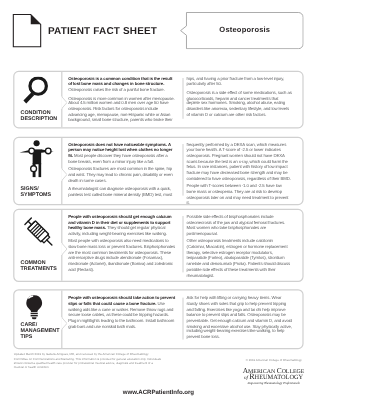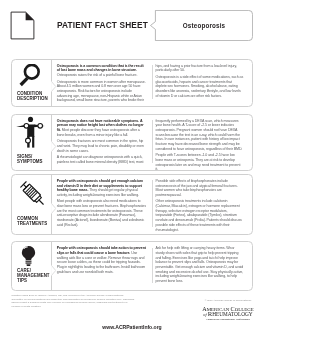--- a/index.html
+++ b/index.html
@@ -4,21 +4,21 @@
 <title>Patient Fact Sheet</title>
 <style>
   html,body{margin:0;padding:0;}
   body{width:264px;height:341px;background:#ffffff;
        font-family:"Liberation Sans",sans-serif;color:#231f20;overflow:hidden;}
   .page{position:relative;width:264px;height:341px;background:#fff;}
 
   
   .hdr-icon{position:absolute;left:10px;top:10.5px;width:25px;height:29px;}
   .hdr-title{position:absolute;left:40px;top:20px;font-size:8.3px;font-weight:bold;
-             letter-spacing:.15px;color:#231f20;line-height:10px;margin-left:17px;}
+             letter-spacing:.15px;color:#231f20;line-height:10px;}
 
   
   .tag{position:absolute;left:150px;top:10px;width:103px;height:31px;}
   .tag svg{display:block;}
   .tag-label{position:absolute;left:156px;top:22.4px;width:96px;text-align:center;
              font-size:6.3px;font-weight:bold;letter-spacing:.15px;color:#231f20;line-height:7px;}
 
   
   .card{position:absolute;left:10.6px;width:242px;border:0.7px solid #d0d0d0;
         border-radius:4.5px;background:#fff;box-sizing:border-box;}

